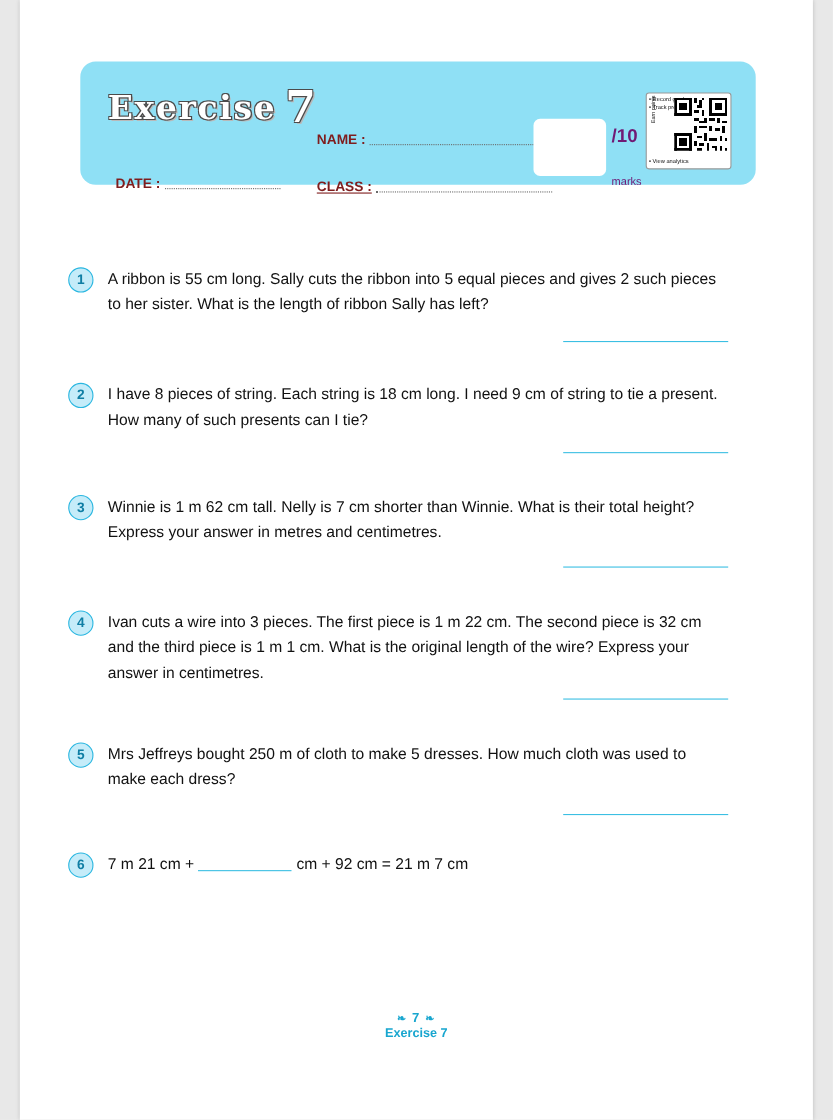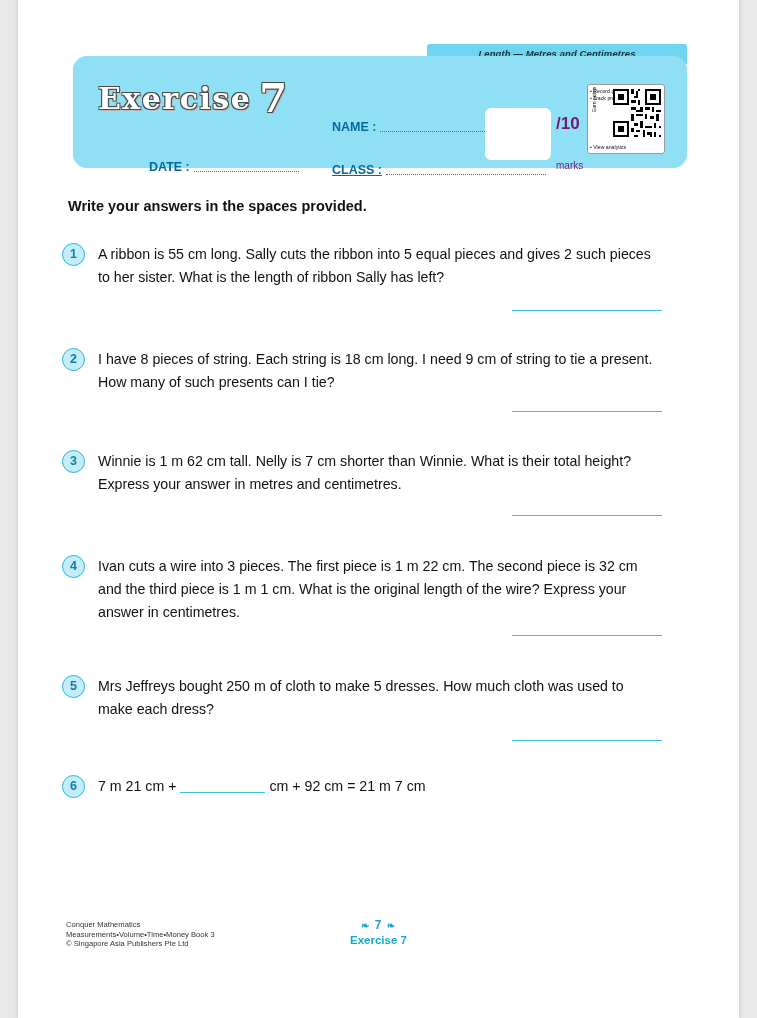--- a/index.html
+++ b/index.html
@@ -62,23 +62,22 @@
   }
   .exercise-num {
     font-size: 40px;
     vertical-align: -3px;
     margin-left: 8px;
   }
   .field {
     position: absolute;
     font-size: 12.5px;
     font-weight: bold;
-    color: #0369a1;
+    color: #7f1d1d;
     white-space: nowrap;
-    margin-left: 44px;
   }
   .field .rule {
     display: inline-block;
     border-bottom: 1.5px dotted #6a6a6a;
     height: 12px;
     margin-left: 4px;
     vertical-align: -1px;
   }
   .f-name { left: 215px; top: 64px; }
   .f-name .rule { width: 165px; }
@@ -227,21 +226,20 @@
     margin-top: 2px;
   }
   .leaf { font-size: 10px; }
 </style>
 </head>
 <body>
 
 <div class="page">
 
   <div class="header-wrap">
-    <div class="running-head">Length — Metres and Centimetres</div>
     <div class="banner">
 
       <div class="exercise-title">
         <span>Exercise</span><span class="exercise-num">7</span>
       </div>
 
       <div class="field f-name">
         <span>NAME :</span><span class="rule"></span>
       </div>
       <div class="field f-date">
@@ -311,21 +309,20 @@
               <rect x="20" y="20" width="1" height="1"></rect>
             <rect x="9" y="20" width="2" height="1"></rect>
               <rect x="16" y="20" width="1" height="1"></rect>
           </g>
         </svg>
         <div class="qr-sub">• View analytics</div>
       </div>
     </div>
   </div>
 
-  <div class="instruction">Write your answers in the spaces provided.</div>
 
   <div class="q" style="top:243px;">
     <div class="q-num">1</div>
     <div class="q-text">A ribbon is 55 cm long. Sally cuts the ribbon into 5 equal pieces and gives 2 such pieces to her sister. What is the length of ribbon Sally has left?</div>
     <div class="ans-rule" style="top:67px;"></div>
   </div>
 
   <div class="q" style="top:348px;">
     <div class="q-num">2</div>
     <div class="q-text">I have 8 pieces of string. Each string is 18 cm long. I need 9 cm of string to tie a present. How many of such presents can I tie?</div>
@@ -350,25 +347,20 @@
     <div class="ans-rule" style="top:65px;"></div>
   </div>
 
   <div class="q" style="top:775px;">
     <div class="q-num">6</div>
     <div class="q-text">
       <span>7 m 21 cm +</span><span class="blank-inline"></span><span>cm + 92 cm =  21 m 7 cm</span>
     </div>
   </div>
 
-  <div class="footer-left">
-    <div>Conquer Mathematics</div>
-    <div>Measurements•Volume•Time•Money Book 3</div>
-    <div>© Singapore Asia Publishers Pte Ltd</div>
-  </div>
   <div class="footer-center">
     <div class="footer-page">
       <span class="leaf">❧</span>
       <span>7</span>
       <span class="leaf">❧</span>
     </div>
     <div class="footer-ex">Exercise 7</div>
   </div>
 
 </div>

